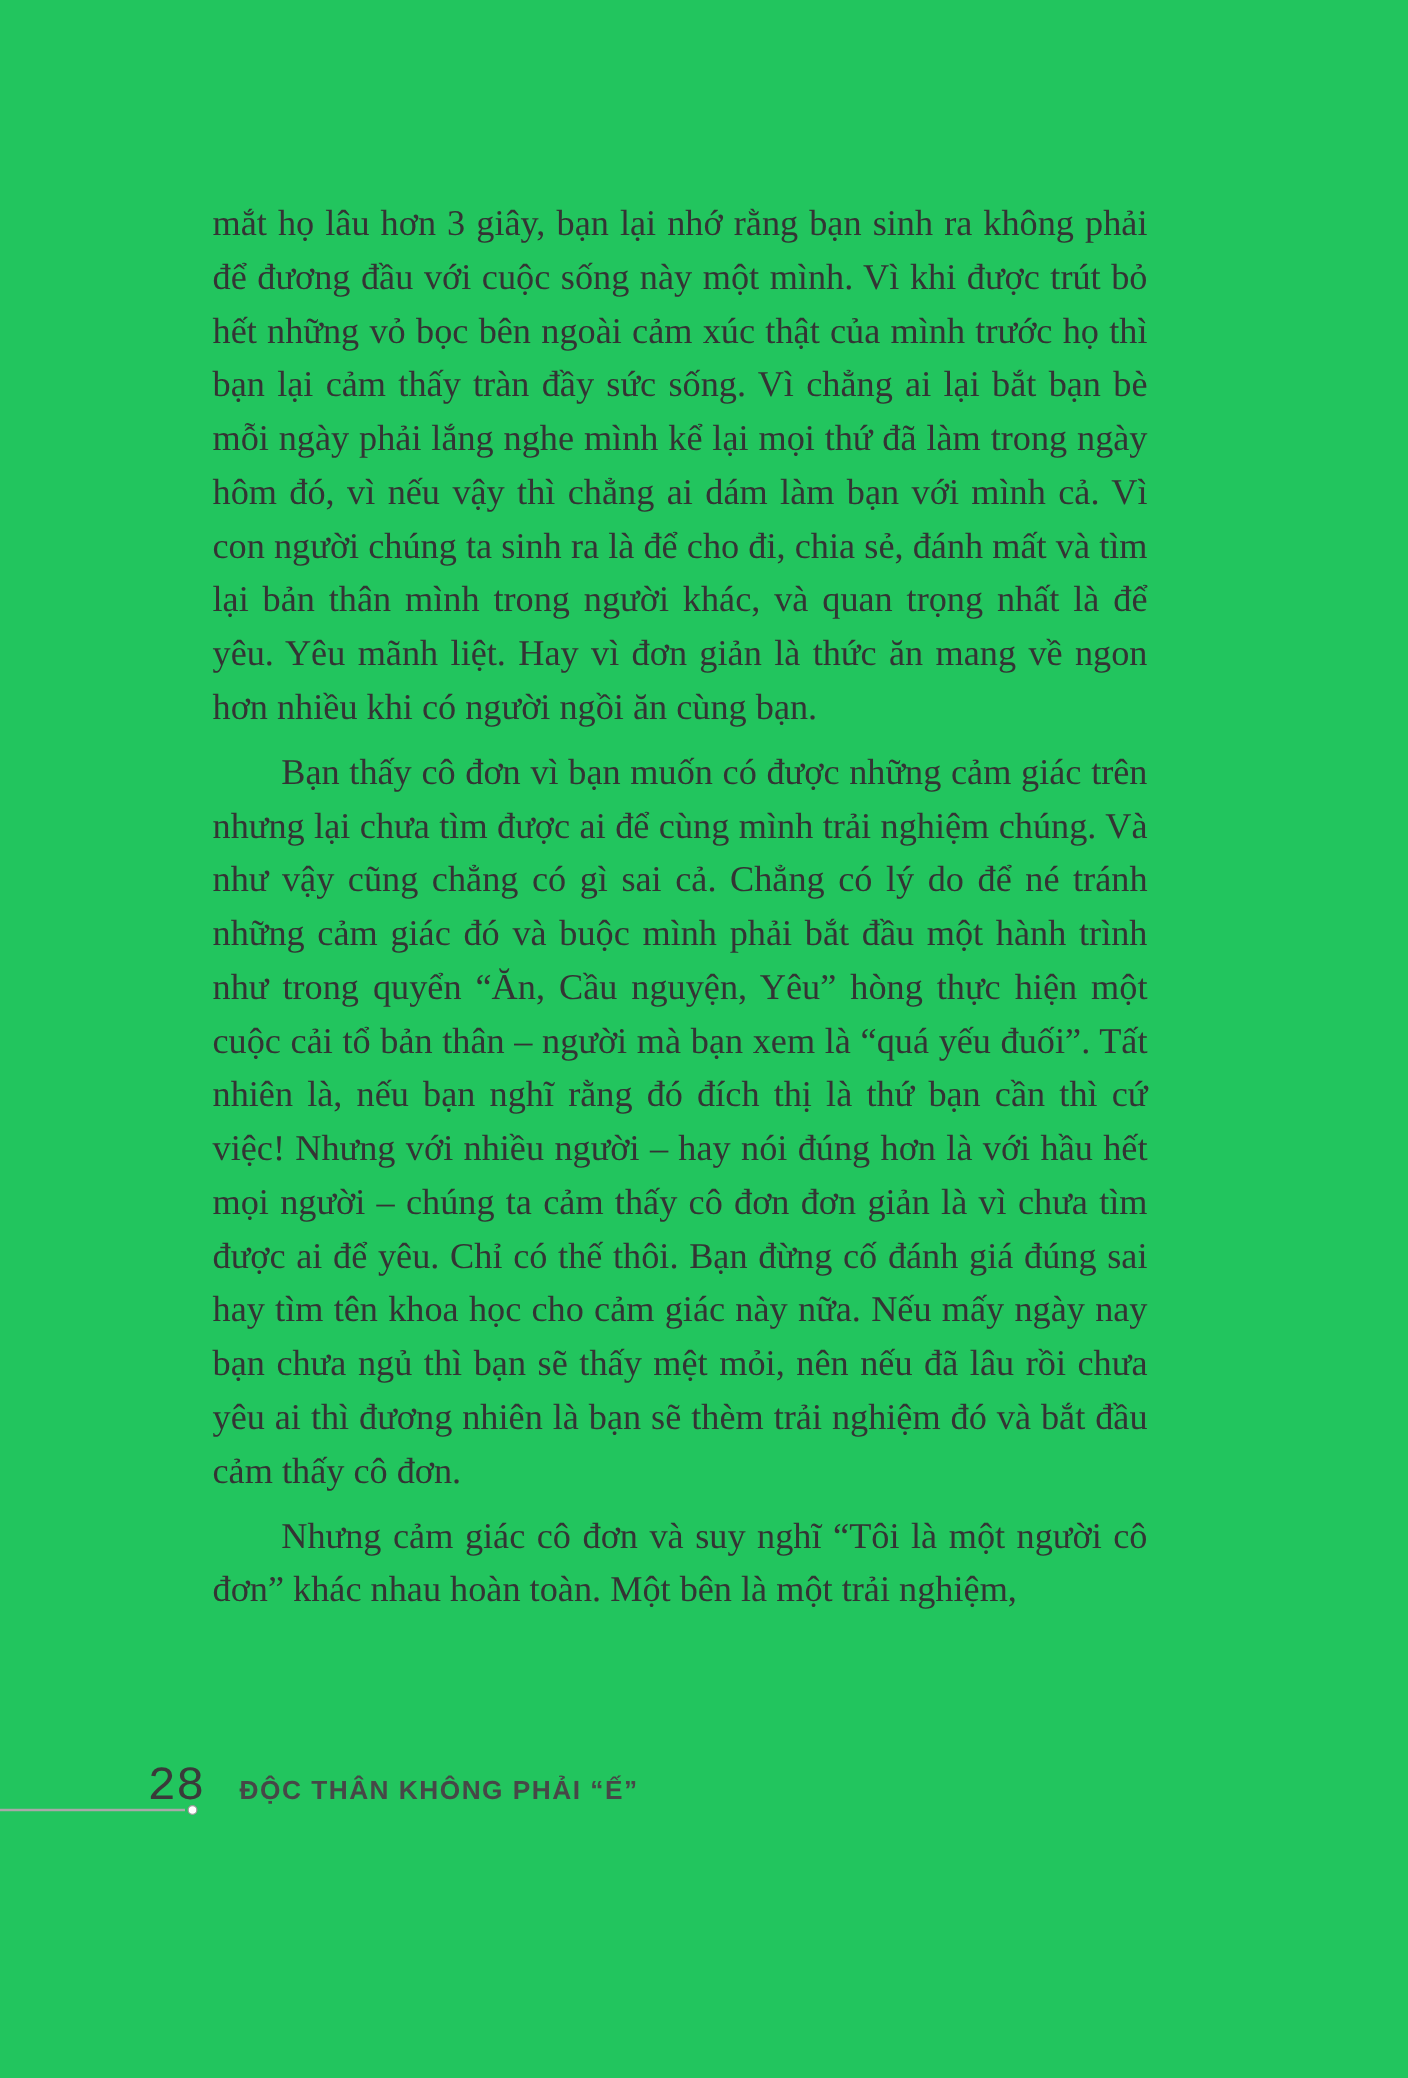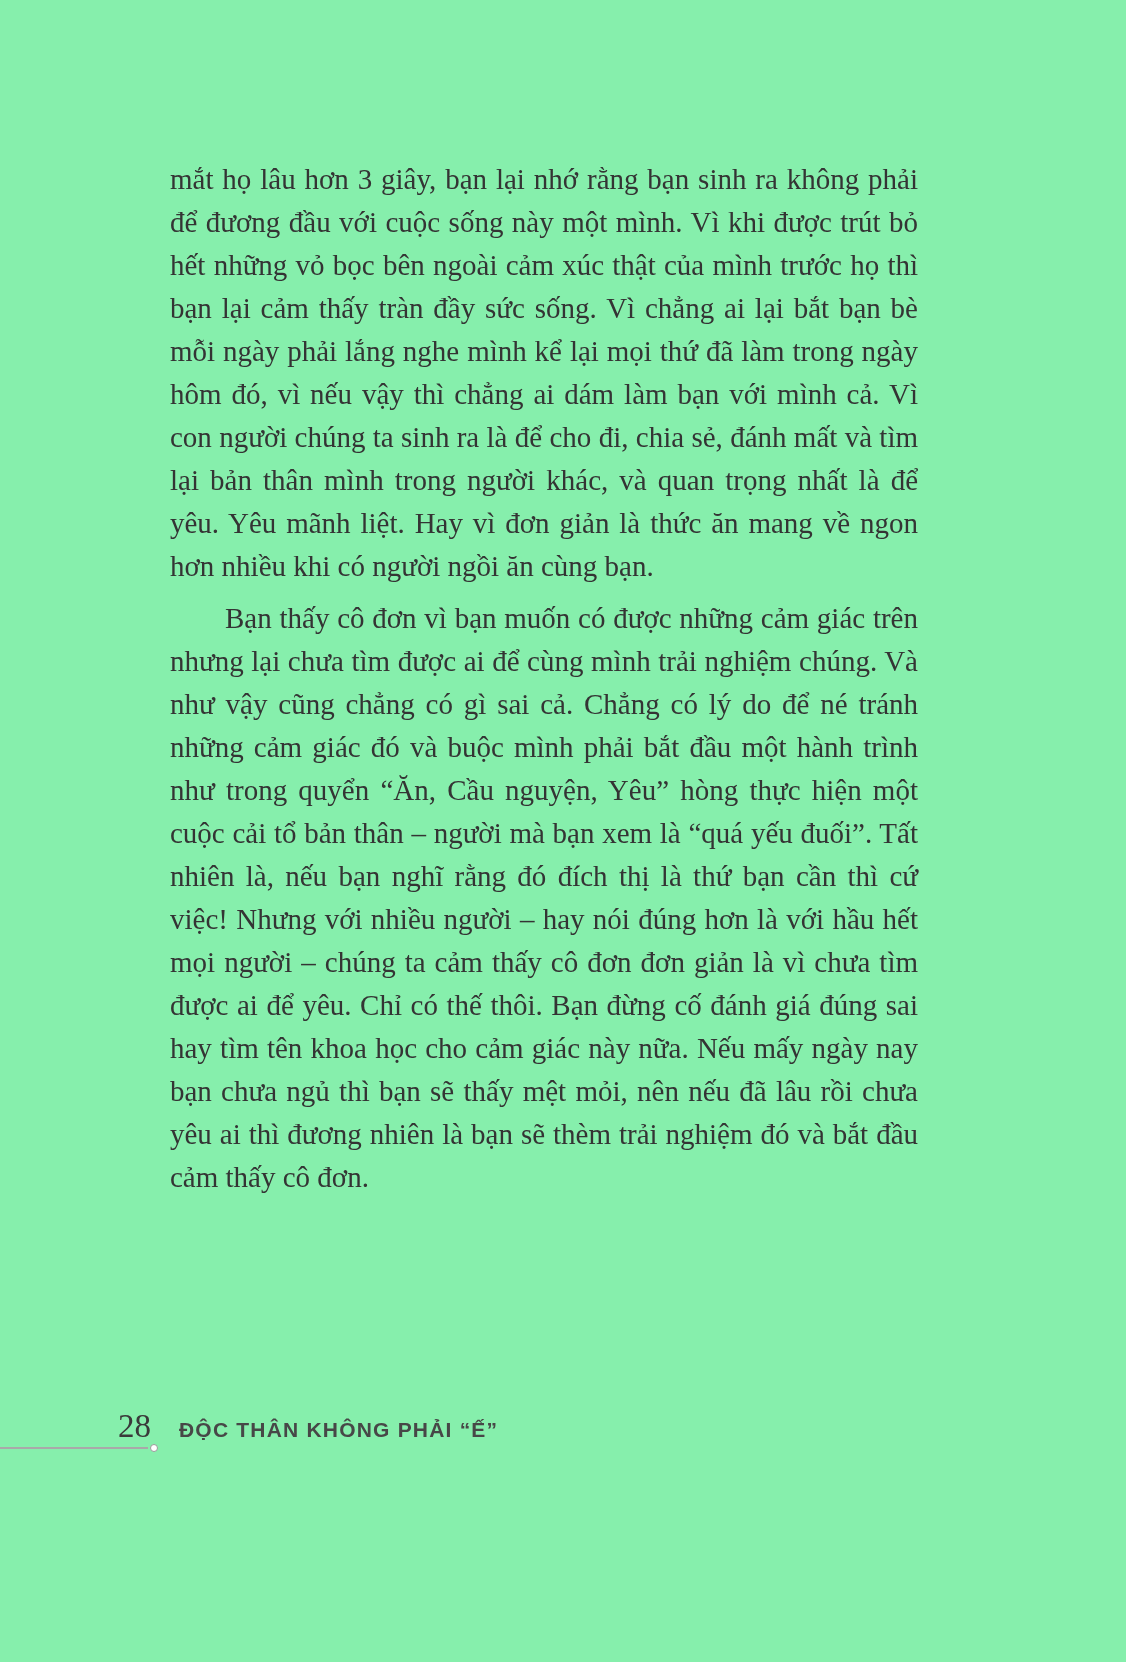--- a/index.html
+++ b/index.html
@@ -4,21 +4,21 @@
 <style>
   html, body {
     margin: 0;
     padding: 0;
     background: #ffffff;
   }
   .page {
     position: relative;
     width: 1126px;
     height: 1662px;
-    background: #86efac;
+    background: #22c55e;
     overflow: hidden;
     font-family: "Liberation Serif", "DejaVu Serif", serif;
   }
   .text-block {
     position: absolute;
     left: 170px;
     top: 158px;
     width: 748px;
     color: #343434;
   }
@@ -35,22 +35,22 @@
   .footer {
     position: absolute;
     left: 118px;
     top: 1408px;
     width: 800px;
     display: flex;
     align-items: baseline;
     gap: 28px;
   }
   .page-num {
-    font-family: Liberation Serif, serif;
-    font-size: 33px;
+    font-family: Liberation Mono, monospace;
+    font-size: 38px;
     color: #3a3a3a;
   }
   .book-title {
     font-family: Liberation Sans, sans-serif;
     font-size: 21px;
     font-weight: bold;
     letter-spacing: 1.2px;
     color: #474747;
   }
   .footer-rule {
@@ -74,20 +74,21 @@
   }
 </style>
 </head>
 <body>
 
 <div class="page">
 
   <div class="text-block">
     <p>mắt họ lâu hơn 3 giây, bạn lại nhớ rằng bạn sinh ra không phải để đương đầu với cuộc sống này một mình. Vì khi được trút bỏ hết những vỏ bọc bên ngoài cảm xúc thật của mình trước họ thì bạn lại cảm thấy tràn đầy sức sống. Vì chẳng ai lại bắt bạn bè mỗi ngày phải lắng nghe mình kể lại mọi thứ đã làm trong ngày hôm đó, vì nếu vậy thì chẳng ai dám làm bạn với mình cả. Vì con người chúng ta sinh ra là để cho đi, chia sẻ, đánh mất và tìm lại bản thân mình trong người khác, và quan trọng nhất là để yêu. Yêu mãnh liệt. Hay vì đơn giản là thức ăn mang về ngon hơn nhiều khi có người ngồi ăn cùng bạn.</p>
     <p class="indent">Bạn thấy cô đơn vì bạn muốn có được những cảm giác trên nhưng lại chưa tìm được ai để cùng mình trải nghiệm chúng. Và như vậy cũng chẳng có gì sai cả. Chẳng có lý do để né tránh những cảm giác đó và buộc mình phải bắt đầu một hành trình như trong quyển “Ăn, Cầu nguyện, Yêu” hòng thực hiện một cuộc cải tổ bản thân – người mà bạn xem là “quá yếu đuối”. Tất nhiên là, nếu bạn nghĩ rằng đó đích thị là thứ bạn cần thì cứ việc! Nhưng với nhiều người – hay nói đúng hơn là với hầu hết mọi người – chúng ta cảm thấy cô đơn đơn giản là vì chưa tìm được ai để yêu. Chỉ có thế thôi. Bạn đừng cố đánh giá đúng sai hay tìm tên khoa học cho cảm giác này nữa. Nếu mấy ngày nay bạn chưa ngủ thì bạn sẽ thấy mệt mỏi, nên nếu đã lâu rồi chưa yêu ai thì đương nhiên là bạn sẽ thèm trải nghiệm đó và bắt đầu cảm thấy cô đơn.</p>
+    <p class="indent">Nhưng cảm giác cô đơn và suy nghĩ “Tôi là một người cô đơn” khác nhau hoàn toàn. Một bên là một trải nghiệm,</p>
   </div>
 
   <div class="footer">
     <span class="page-num">28</span>
     <span class="book-title">ĐỘC THÂN KHÔNG PHẢI “Ế”</span>
   </div>
 
   <div class="footer-rule"></div>
   <div class="footer-dot"></div>
 

